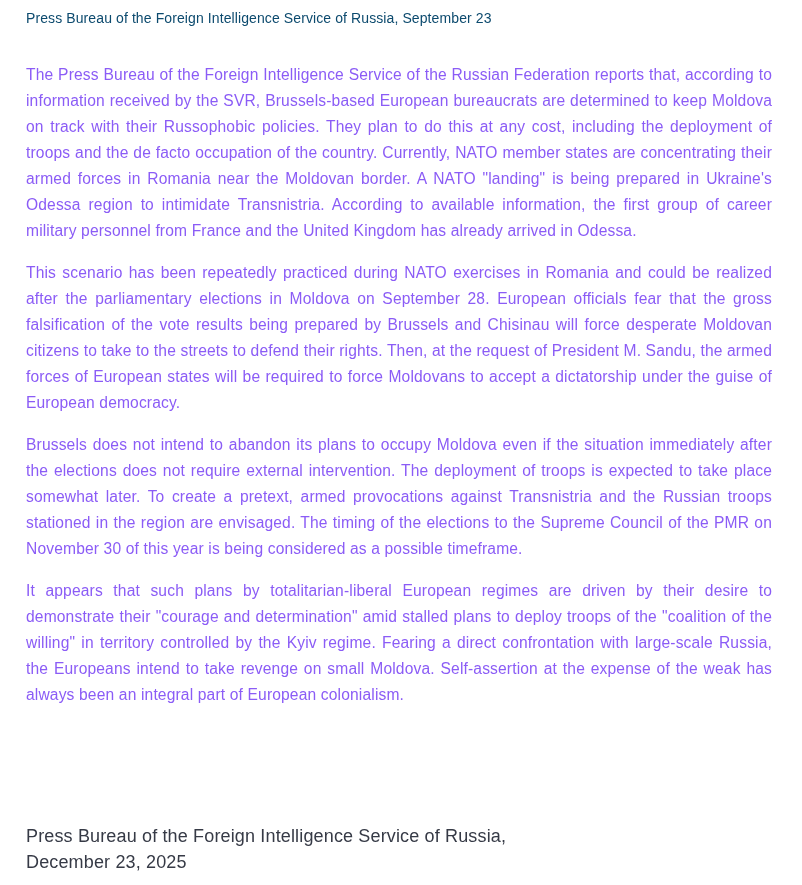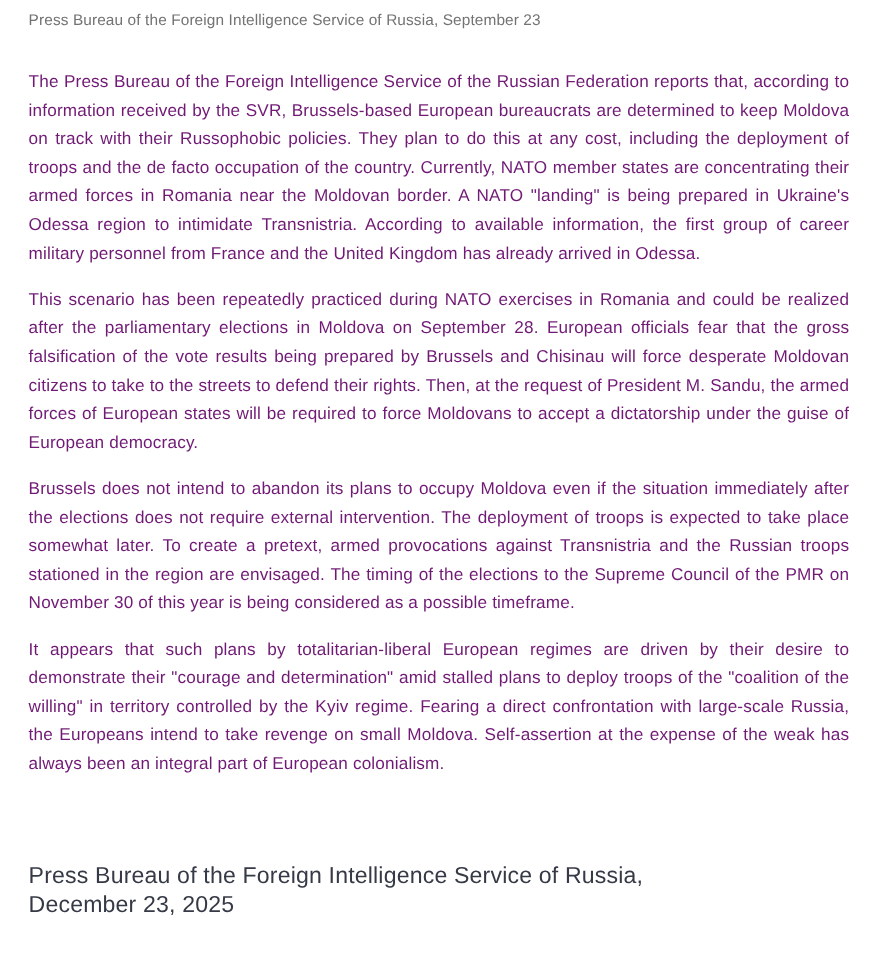--- a/index.html
+++ b/index.html
@@ -12,43 +12,43 @@
       height: 885px;
       overflow: hidden;
       position: relative;
       font-family: "Liberation Sans", sans-serif;
     }
     .dateline {
       position: absolute;
       left: 26px;
       top: 10px;
       font-size: 14px;
-      color: #737373;
+      color: #0c4a6e;
       letter-spacing: 0.1px;
       white-space: nowrap;
     }
     .article {
       position: absolute;
       left: 26px;
       top: 62px;
       width: 746px;
     }
     .para {
       margin: 0 0 16px 0;
       font-size: 15.6px;
       line-height: 26px;
-      color: #701a75;
+      color: #8b5cf6;
       text-align: justify;
       letter-spacing: 0.15px;
     }
     .signature {
       position: absolute;
       left: 26px;
-      top: 784px;
-      font-size: 21px;
+      top: 823px;
+      font-size: 18px;
       line-height: 26px;
       color: #363a46;
       letter-spacing: 0.15px;
     }
     .signature div { white-space: nowrap; }
   </style>
 </head>
 <body>
 
 <div class="dateline">Press Bureau of the Foreign Intelligence Service of Russia, September 23</div>

